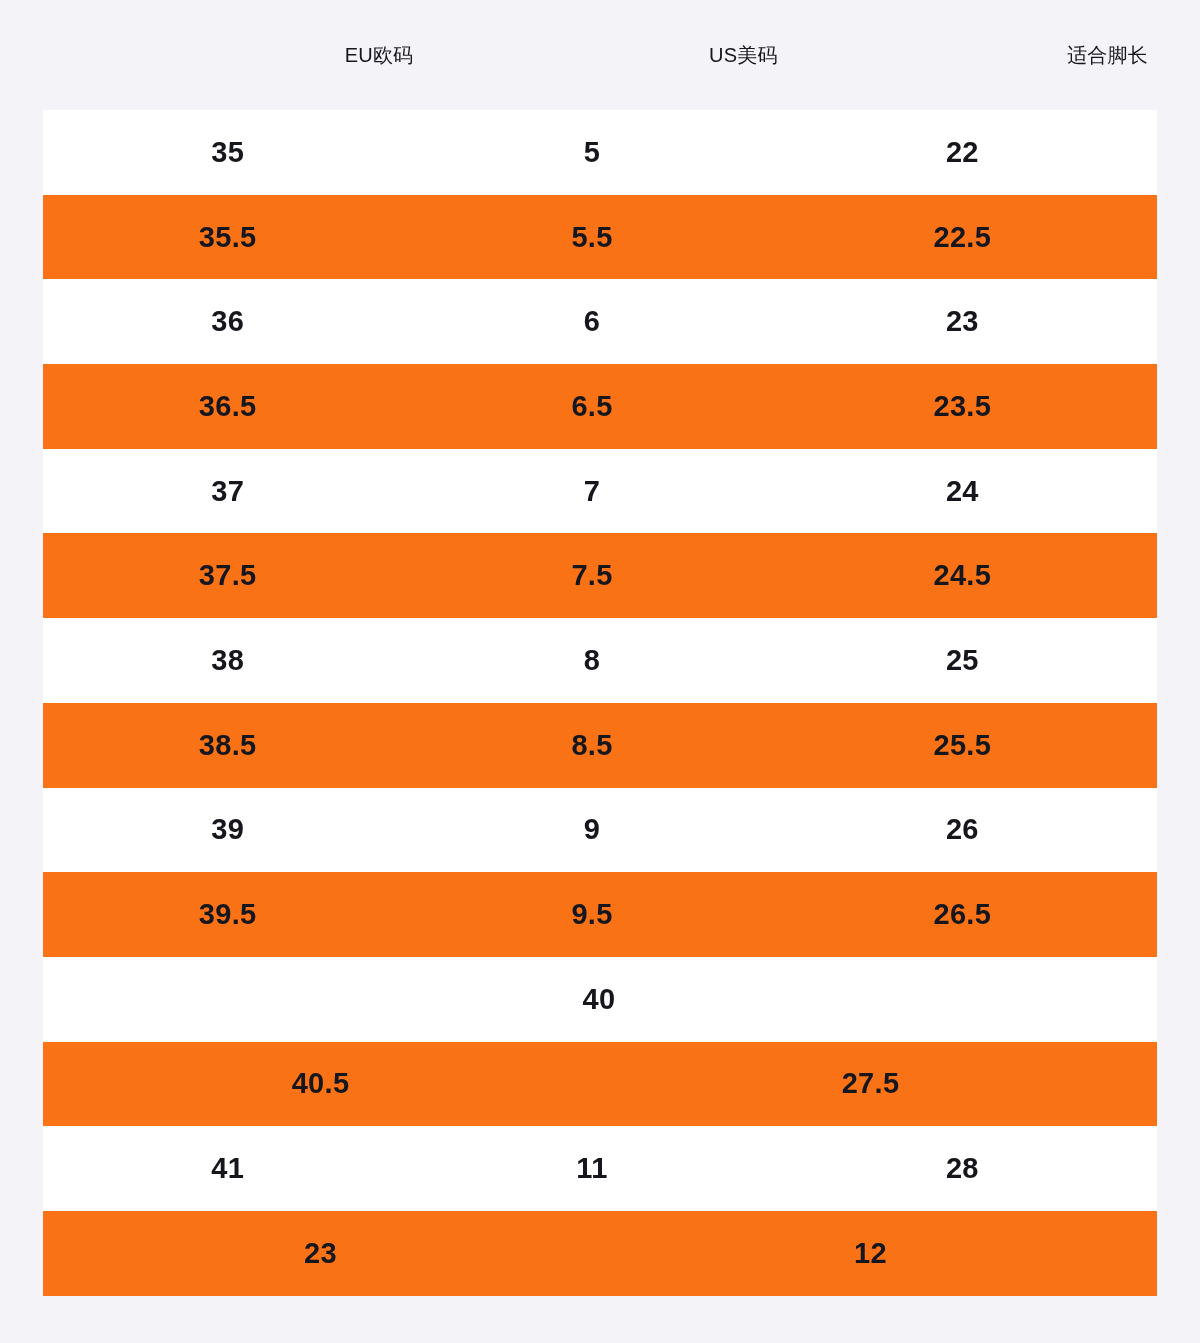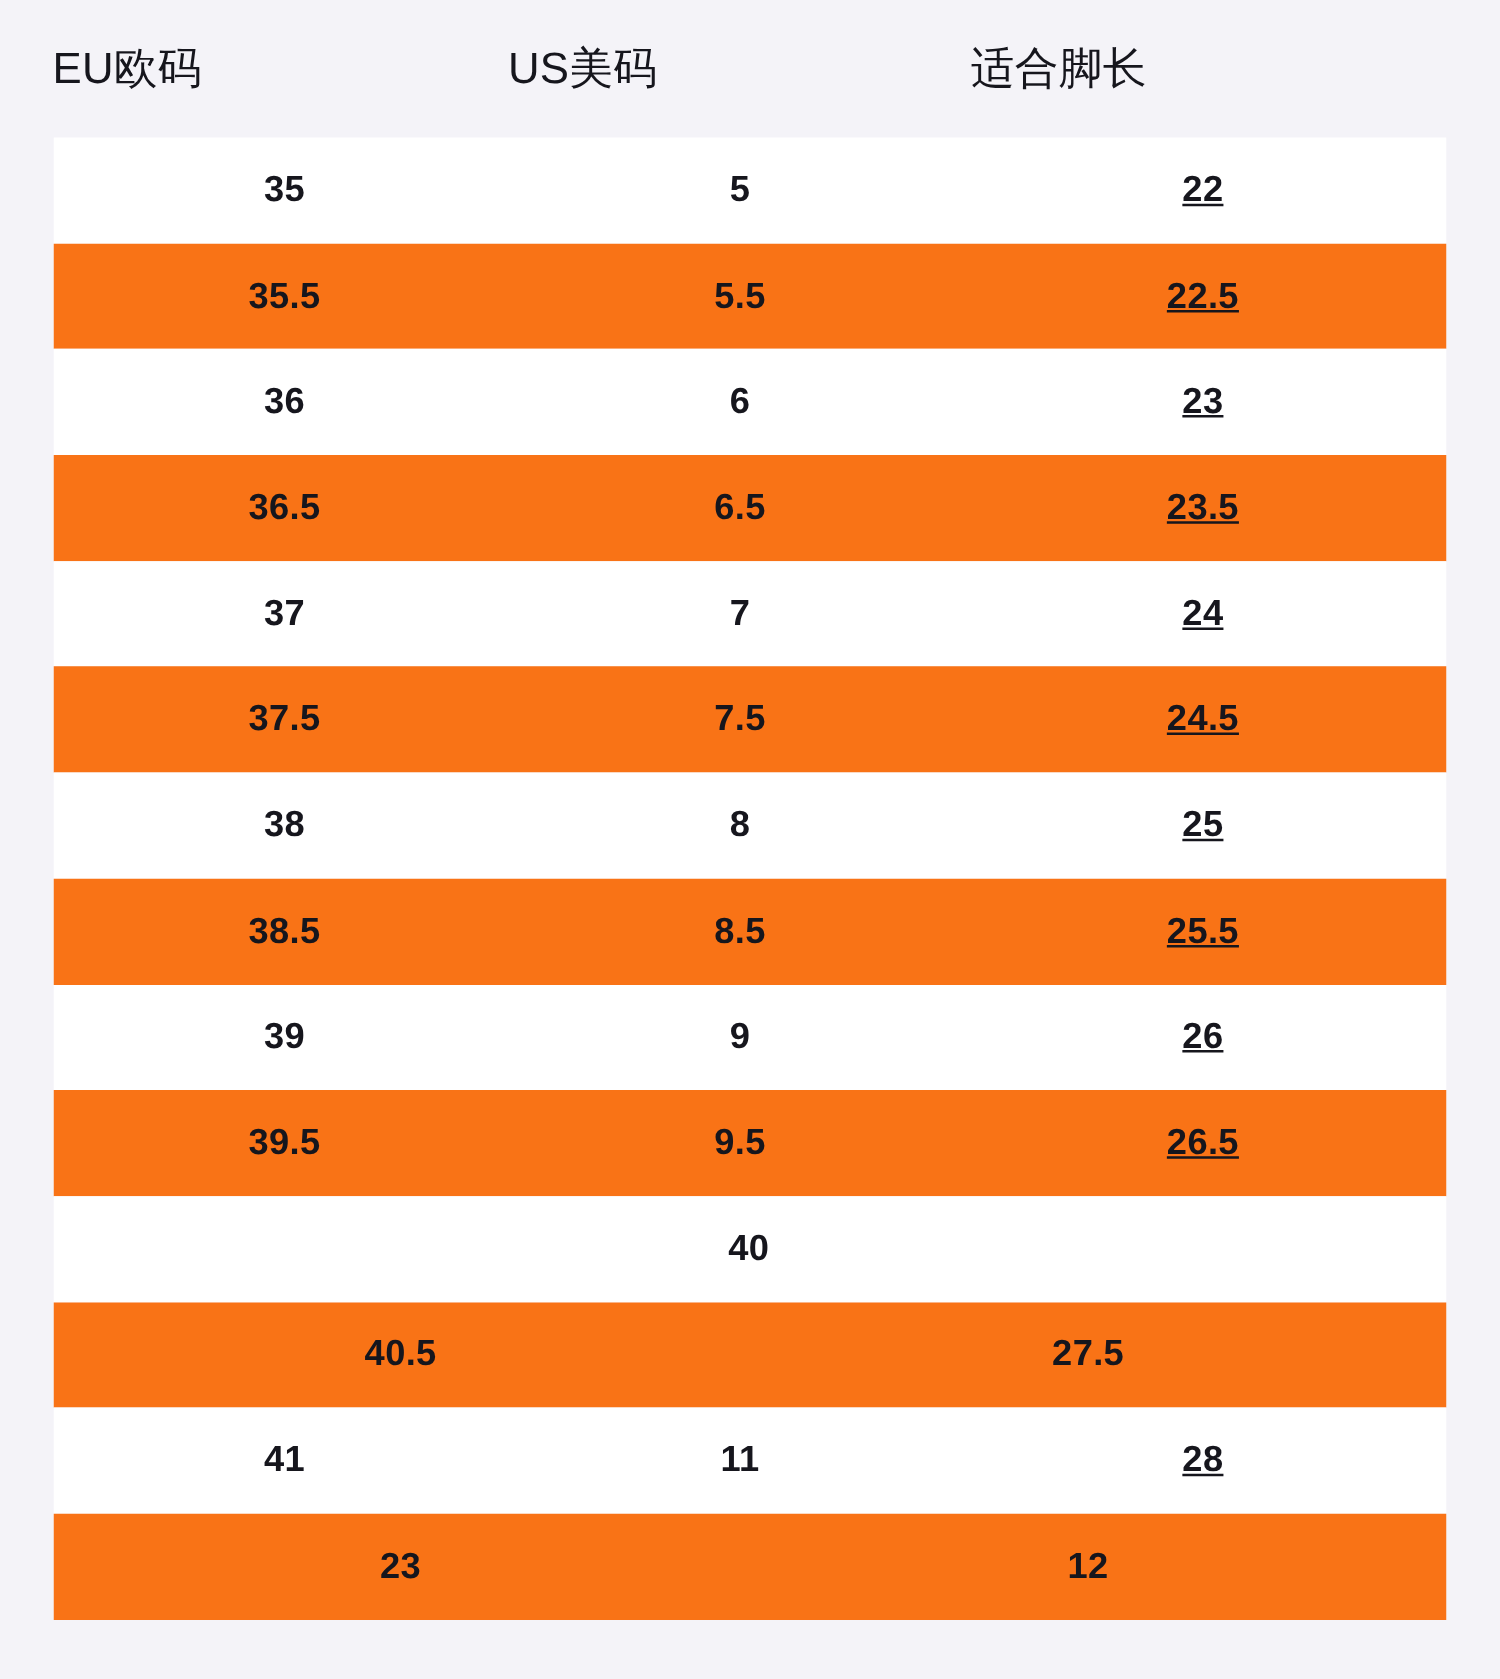--- a/index.html
+++ b/index.html
@@ -23,22 +23,22 @@
   .chart-header {
     display: flex;
     width: 1114px;
     margin: 0 auto;
     height: 110px;
     align-items: center;
     background: #f4f3f8;
   }
   .chart-header .hcell {
     flex: 1 1 0;
-    text-align: left;
-    font-size: 35px;
+    text-align: right;
+    font-size: 20px;
     font-weight: 400;
     color: #16161d;
     letter-spacing: 0.2px;
     line-height: 1.2;
   }
   .chart-header .hcell:nth-child(1) { transform: translateX(-1px); }
   .chart-header .hcell:nth-child(2) { transform: translateX(-8px); }
   .chart-header .hcell:nth-child(3) { transform: translateX(-9px); }
 
   .chart-body {
@@ -58,21 +58,21 @@
     flex: 1 1 0;
     text-align: center;
     font-size: 29px;
     font-weight: 700;
     color: #16161d;
     line-height: 1;
     letter-spacing: 0.3px;
   }
   .chart-row .cell:nth-child(1) { transform: translateX(-1px); }
   .chart-row .cell:nth-child(2) { transform: translateX(-8px); }
-  .chart-row .cell:nth-child(3) { transform: translateX(-9px); text-decoration: underline; }
+  .chart-row .cell:nth-child(3) { transform: translateX(-9px); }
 </style>
 </head>
 <body>
 
 <div class="size-chart">
 
   <div class="chart-header">
     <div class="hcell">EU欧码</div>
     <div class="hcell">US美码</div>
     <div class="hcell">适合脚长</div>

